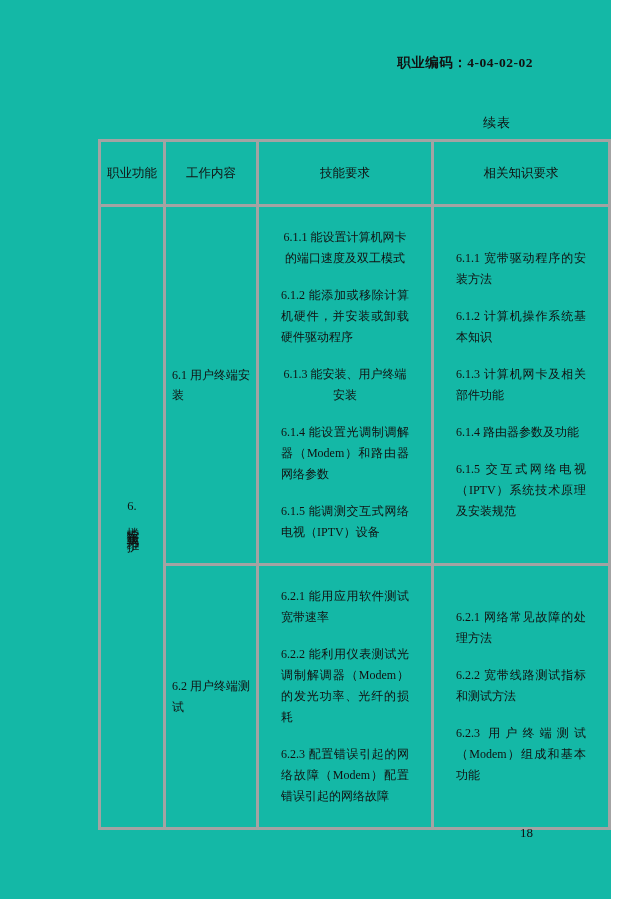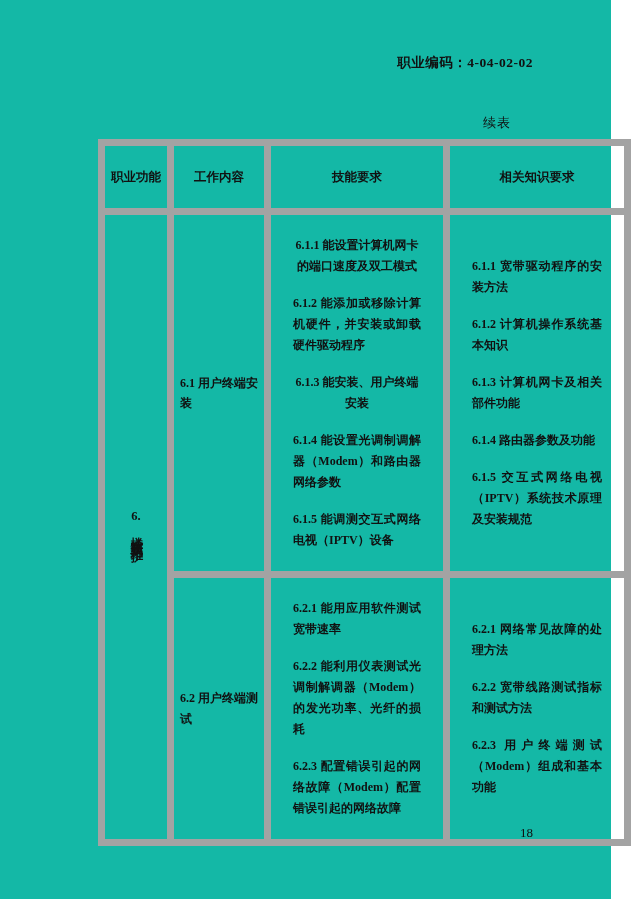--- a/index.html
+++ b/index.html
@@ -40,24 +40,24 @@
   }
   table.main {
     position: absolute;
     left: 98px;
     top: 139px;
     width: 450px;
     border-collapse: collapse;
     table-layout: fixed;
   }
   table.main td, table.main th {
-    border: 7px solid #a3a3a3;
+    border: 3px solid #a3a3a3;
     vertical-align: middle;
     padding: 4px 6px;
-    font-weight: bold;
+    font-weight: normal;
   }
   table.main th {
     text-align: center;
     font-size: 12.5px;
     height: 54px;
     line-height: 1.35;
   }
   .col-func { width: 50px; }
   .col-work { width: 78px; }
   .col-skill { width: 160px; }

